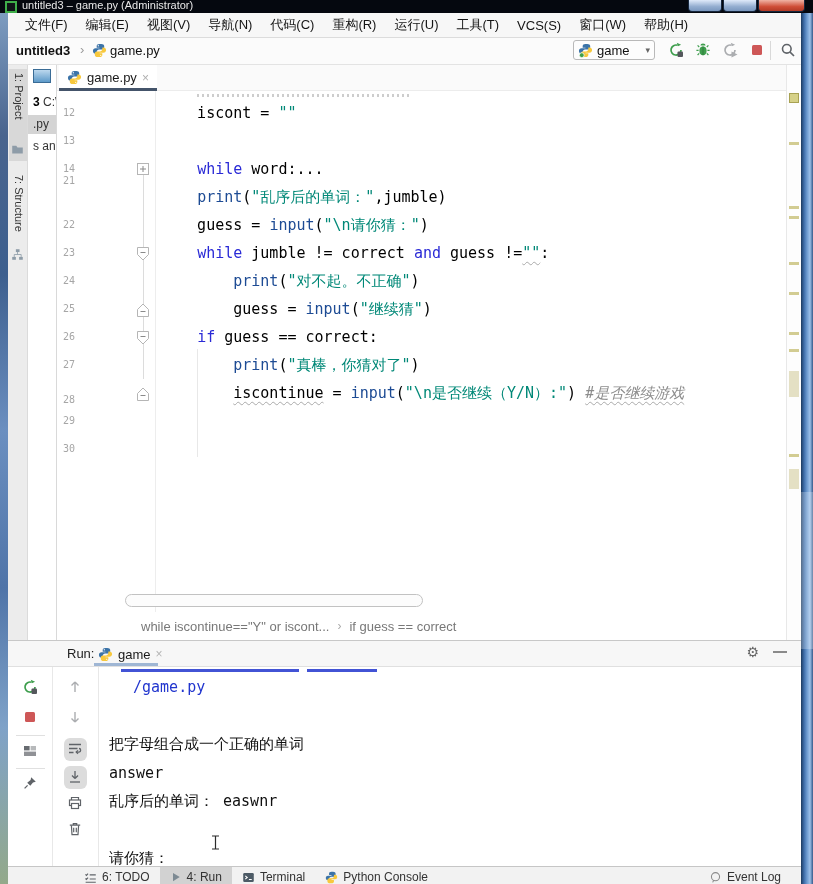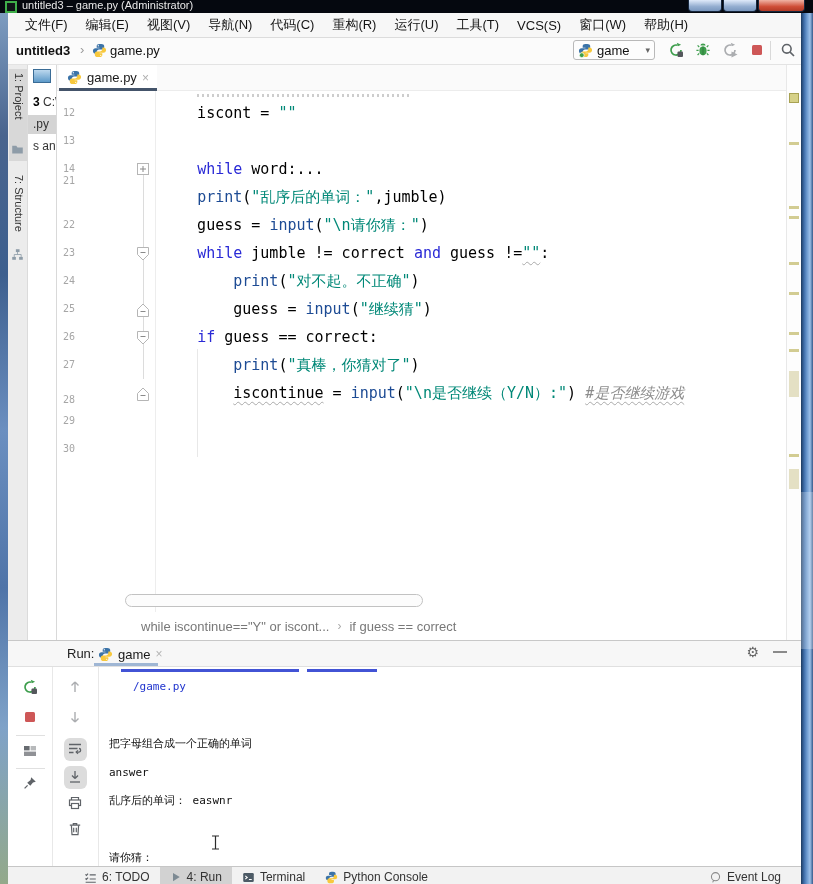--- a/index.html
+++ b/index.html
@@ -85,21 +85,21 @@
   .rh-min{position:absolute;right:14px;top:10px;width:14px;height:2px;background:#8a8a8a;}
   .run-body{position:absolute;left:0;top:26px;right:0;bottom:0;}
   .rail1{position:absolute;left:0;top:0;width:45px;bottom:0;border-right:1px solid #e8e8e8;box-sizing:border-box;}
   .rail2{position:absolute;left:45px;top:0;width:46px;bottom:0;border-right:1px solid #e8e8e8;box-sizing:border-box;}
   .rail-ic{position:absolute;left:14px;width:17px;height:17px;}
   .rail2 .rail-ic{left:14px;}
   .rail-ic.on{background:#dcdcdc;border-radius:3px;box-shadow:0 0 0 3px #dcdcdc;}
   .rail-sep{position:absolute;left:8px;width:29px;height:1px;background:#e0e0e0;}
   .console{position:absolute;left:91px;top:0;right:0;bottom:0;overflow:hidden;}
   .console-line{position:absolute;left:10px;right:4px;height:24px;font-family:"DejaVu Sans Mono","Liberation Mono",monospace;
-                font-size:11px;line-height:24px;color:#0f0f0f;white-space:pre;}
+                font-size:15px;line-height:24px;color:#0f0f0f;white-space:pre;}
   .console-line.link{color:var(--link);}
   .console-line.indent{padding-left:24px;}
   .clip-strip{position:absolute;height:3px;background:var(--link);opacity:.85;}
   .ibeam{position:absolute;left:112px;top:168px;width:9px;height:15px;}
   
   .statusbar{position:absolute;left:8px;top:866px;right:12px;height:24px;background:#f2f2f2;border-top:1px solid #c6c6c6;box-sizing:border-box;display:flex;align-items:flex-start;padding-left:66px;z-index:10;}
   .sb-item{display:flex;align-items:center;gap:5px;font-size:12px;color:#333;padding:3px 10px;white-space:nowrap;}
   .sb-item.active{background:#d2d2d2;}
   .sb-right{position:absolute;right:14px;top:0;display:flex;align-items:center;gap:5px;font-size:12px;color:#333;padding:3px 6px;}
   svg{display:block;}

